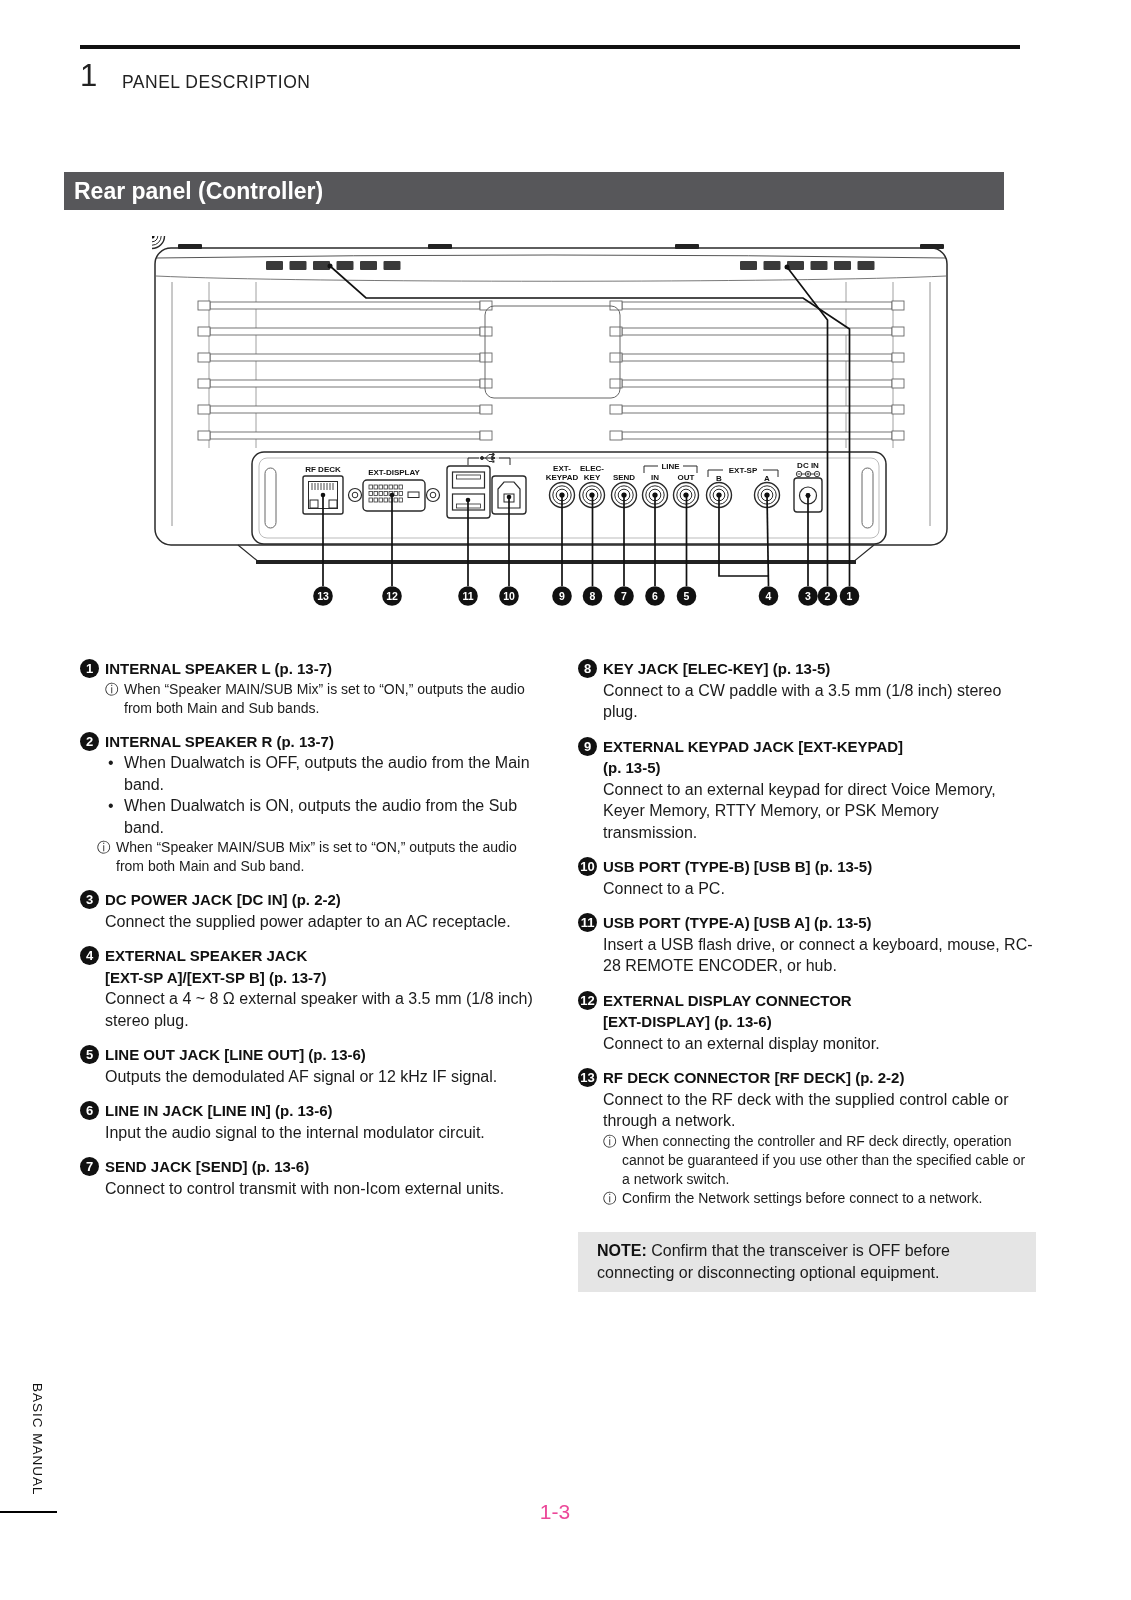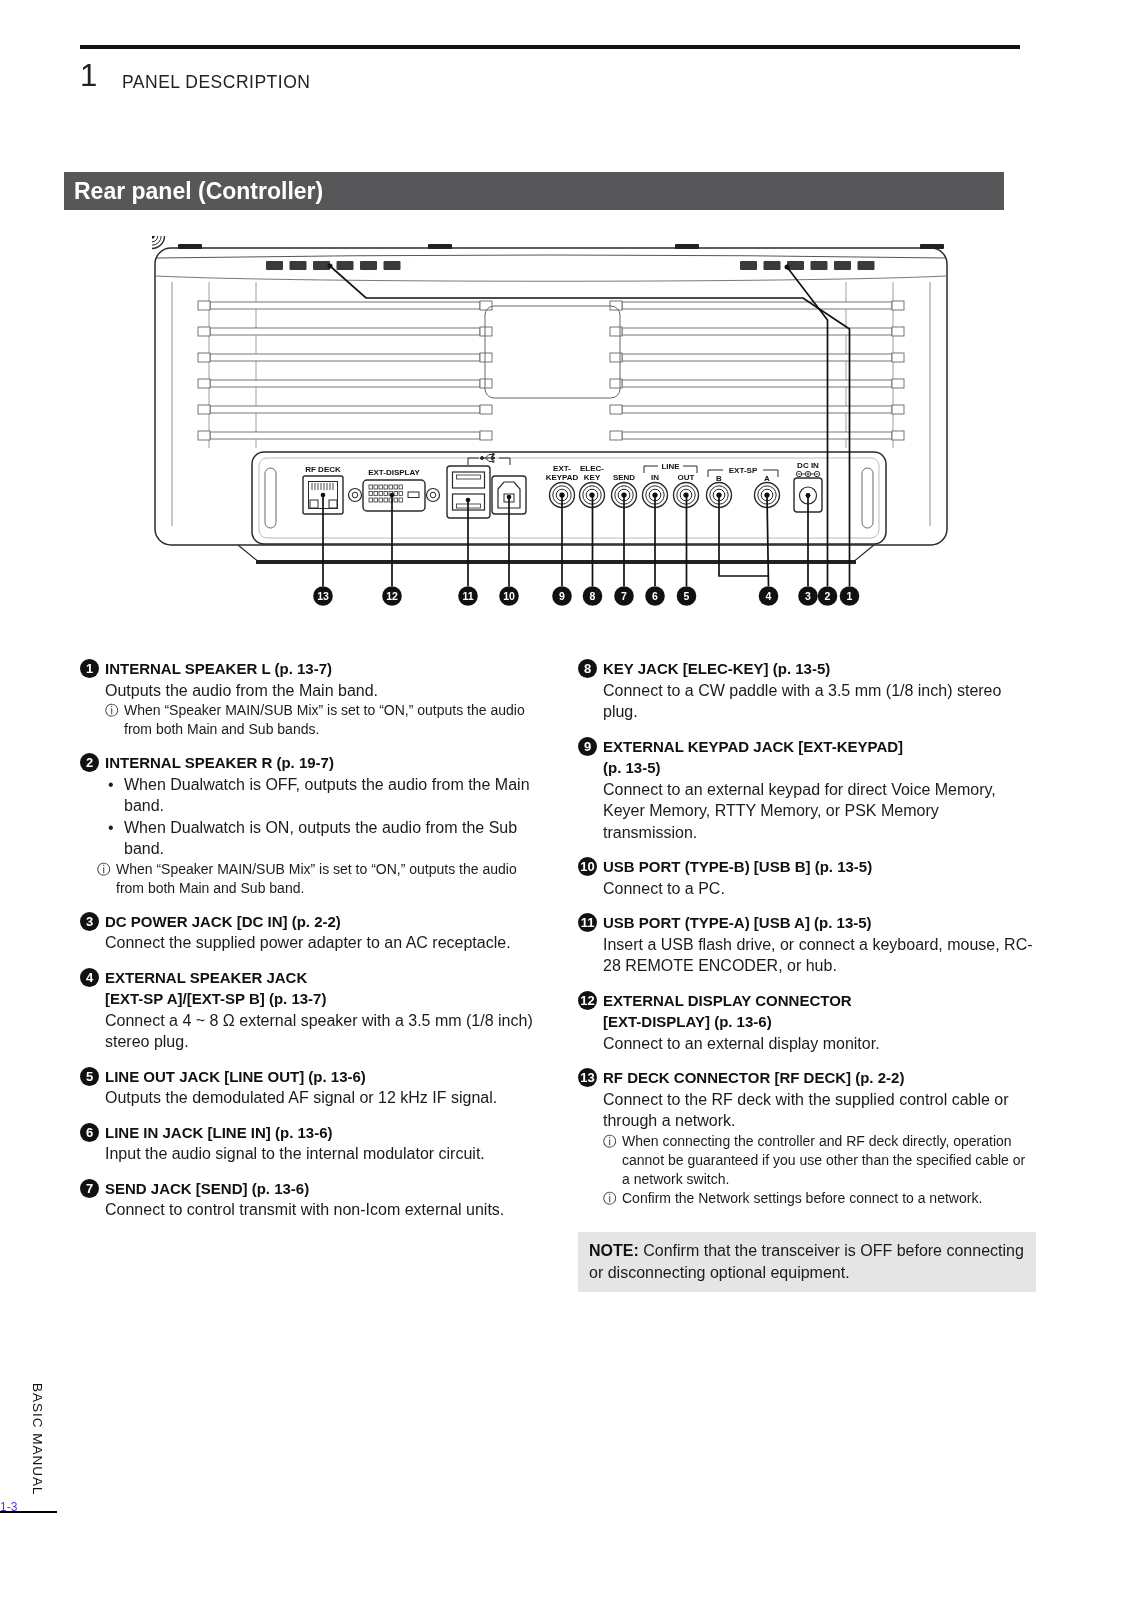--- a/index.html
+++ b/index.html
@@ -19,26 +19,26 @@
   .item-head{display:flex;gap:6px;align-items:flex-start;}
   .badge{flex:0 0 auto;width:19px;height:19px;border-radius:50%;background:#111;color:#fff;
          font-weight:bold;font-size:13px;display:inline-flex;align-items:center;justify-content:center;margin-top:1px;}
   .item-title{font-weight:bold;font-size:15px;line-height:21.5px;color:#111;}
   .body{margin-left:25px;font-size:16px;line-height:21.5px;}
   .bullet{display:flex;gap:8px;padding-left:3px;}
   .marker{flex:0 0 8px;}
   .info{display:flex;gap:5px;font-size:14px;line-height:19px;}
   .info-nested{margin-left:17px;}
   .imark{flex:0 0 14px;font-size:13.5px;}
-  .note-box{margin-top:24px;background:#e5e5e5;padding:8px 11px;font-size:16px;line-height:22px;}
+  .note-box{margin-top:24px;background:#e5e5e5;padding:8px 19px;font-size:16px;line-height:22px;}
   .note-box b{color:#111;}
   .sidebar-label{position:absolute;left:30px;top:1383px;writing-mode:vertical-rl;
                  font-size:13.5px;letter-spacing:1px;color:#111;}
   .sidebar-rule{position:absolute;left:0;top:1511px;width:57px;height:2px;background:#000;}
-  .page-num{position:absolute;left:0;top:1500px;width:1110px;font-size:12px;color:#6d28d9;}
+  .page-num{position:absolute;left:0;top:1500px;width:1110px;text-align:center;font-size:21px;color:#ec4899;}
   svg text{font-family:"Liberation Sans",sans-serif;}
 </style>
 </head>
 <body>
 
 <div class="page">
 
   <div class="top-rule"></div>
   <div class="chapter-num">1</div>
   <div class="chapter-title">PANEL DESCRIPTION</div>
@@ -307,31 +307,30 @@
   </div>
 
   <div class="col col-left" id="col-left">
       <div class="item">
         <div class="item-head">
           <span class="badge">1</span>
           <div class="item-title">
             <div>INTERNAL SPEAKER L (p. 13-7)</div>
           </div>
         </div>
-        <div class="body para"><span>Outputs the audio from the Main band.</span></div>
         <div class="body info">
           <span class="imark">ⓘ</span>
           <span>When “Speaker MAIN/SUB Mix” is set to “ON,” outputs the audio from both Main and Sub bands.</span>
         </div>
       </div>
       <div class="item">
         <div class="item-head">
           <span class="badge">2</span>
           <div class="item-title">
-            <div>INTERNAL SPEAKER R (p. 19-7)</div>
+            <div>INTERNAL SPEAKER R (p. 13-7)</div>
           </div>
         </div>
         <div class="body bullet">
           <span class="marker">•</span>
           <span>When Dualwatch is OFF, outputs the audio from the Main band.</span>
         </div>
         <div class="body bullet">
           <span class="marker">•</span>
           <span>When Dualwatch is ON, outputs the audio from the Sub band.</span>
         </div>

